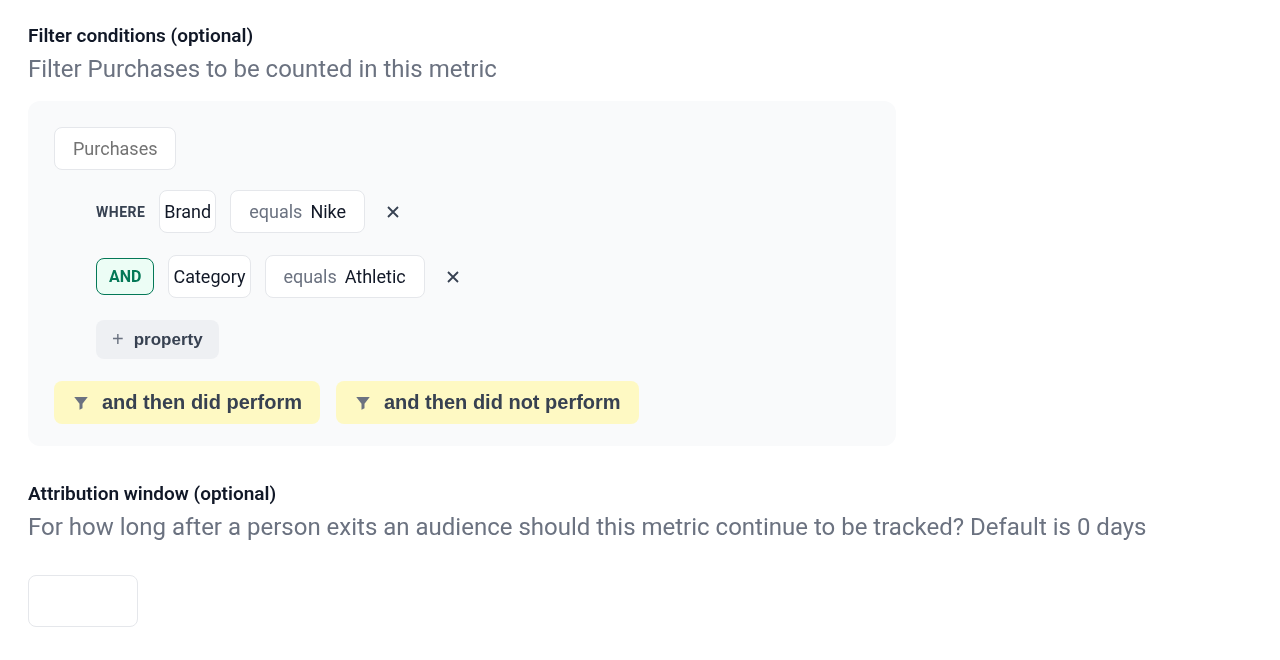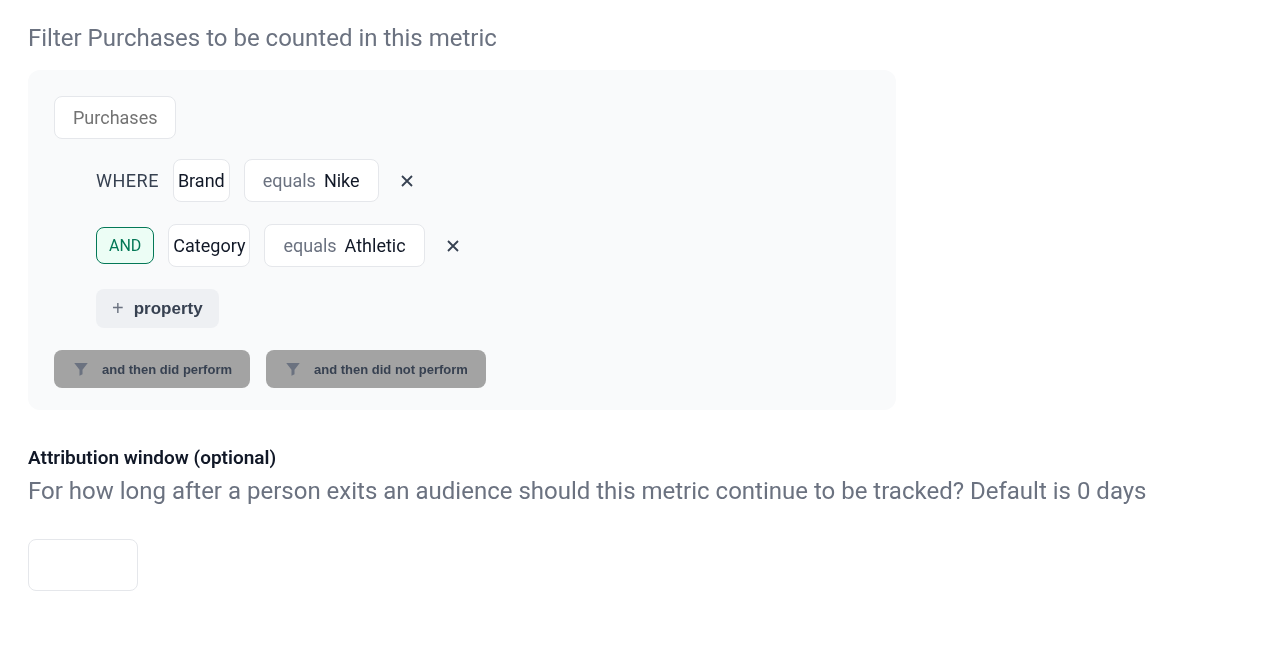--- a/index.html
+++ b/index.html
@@ -43,34 +43,34 @@
       margin-bottom: 20px;
     }
     .condition-row {
       display: flex;
       align-items: center;
       gap: 14px;
       margin-bottom: 22px;
       margin-left: 42px;
     }
     .where-label {
-      font-size: 18px;
-      color: #374151;
-      font-weight: 400;
+      font-size: 14px;
+      color: #374151;
+      font-weight: 700;
       letter-spacing: 0.5px;
     }
     .and-badge {
       display: inline-flex;
       align-items: center;
       justify-content: center;
       background: #ecfdf5;
       border: 1.5px solid #047857;
       color: #047857;
       font-size: 16px;
-      font-weight: 400;
+      font-weight: 700;
       border-radius: 8px;
       padding: 8px 12px;
     }
     .property-chip {
       display: inline-flex;
       align-items: center;
       background: #ffffff;
       border: 1px solid #e5e7eb;
       border-radius: 8px;
       padding: 10px 4px;
@@ -130,25 +130,25 @@
       font-weight: 400;
     }
     .perform-row {
       display: flex;
       gap: 16px;
     }
     .perform-btn {
       display: inline-flex;
       align-items: center;
       gap: 12px;
-      background: #a3a3a3;
+      background: #fef9c3;
       border: none;
       border-radius: 8px;
       padding: 10px 18px;
-      font-size: 13px;
+      font-size: 20px;
       font-weight: 600;
       color: #374151;
       cursor: pointer;
     }
     .perform-btn svg {
       width: 18px;
       height: 18px;
       fill: #6b7280;
     }
     .attribution-section {
@@ -162,20 +162,21 @@
       background: #ffffff;
       padding: 8px 12px;
       font-size: 16px;
       margin-top: 16px;
     }
   </style>
 </head>
 <body>
 
 <div>
+  <div class="section-title">Filter conditions (optional)</div>
   <div class="section-subtitle">Filter Purchases to be counted in this metric</div>
 
   <div class="filter-panel">
     <div class="event-chip">Purchases</div>
 
     
     <div class="condition-row">
       <span class="where-label">WHERE</span>
       <span class="property-chip">Brand</span>
       <span class="operator-chip">

